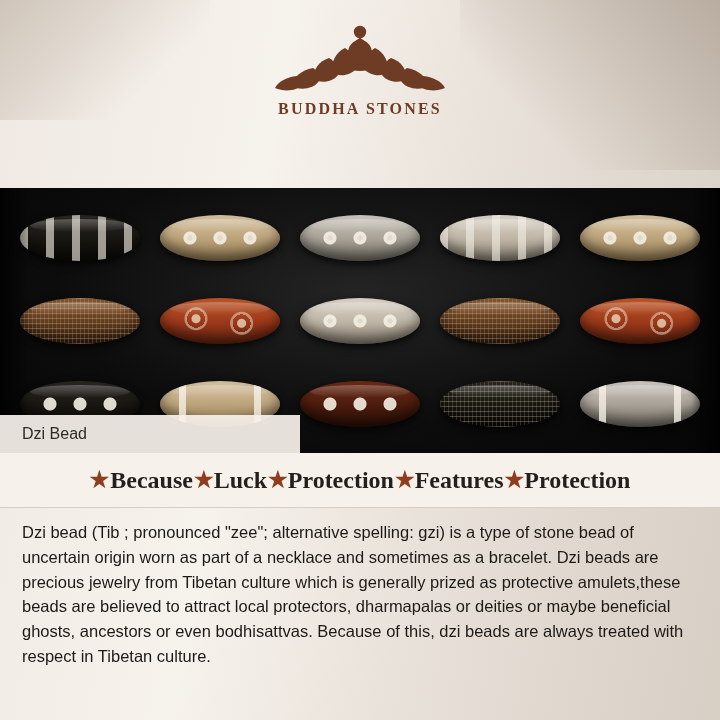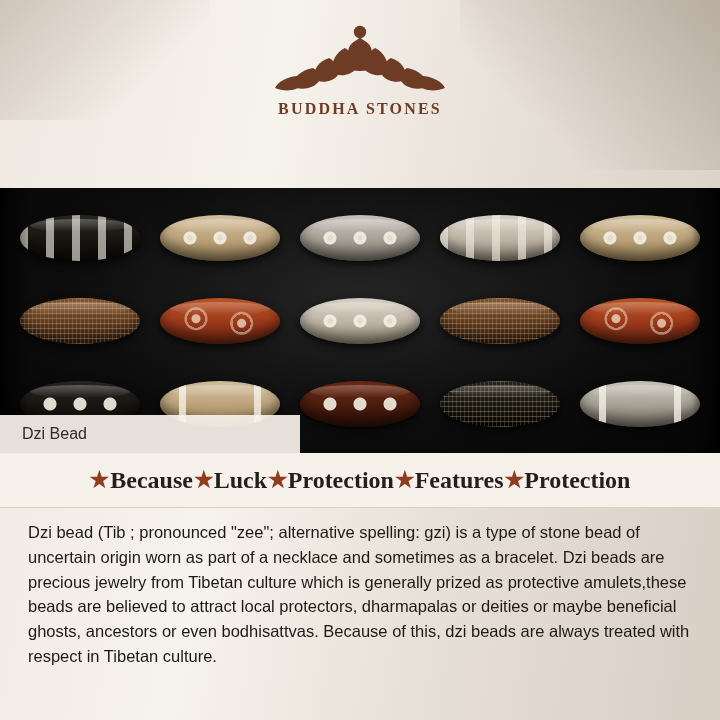--- a/index.html
+++ b/index.html
@@ -237,21 +237,21 @@
   .star {
     color: #8f3d1f;
     font-size: 22px;
     line-height: 1;
     margin: 0 1px 0 0;
   }
   .star.trailing { margin: 0 0 0 1px; }
 
   
   .body-text {
-    padding: 12px 22px 0 28px;
+    padding: 12px 22px 0 22px;
     font-size: 16.5px;
     line-height: 1.5;
     color: #1d1a16;
     text-align: left;
   }
   .body-text p {
     margin: 0;
   }
 </style>
 </head>

